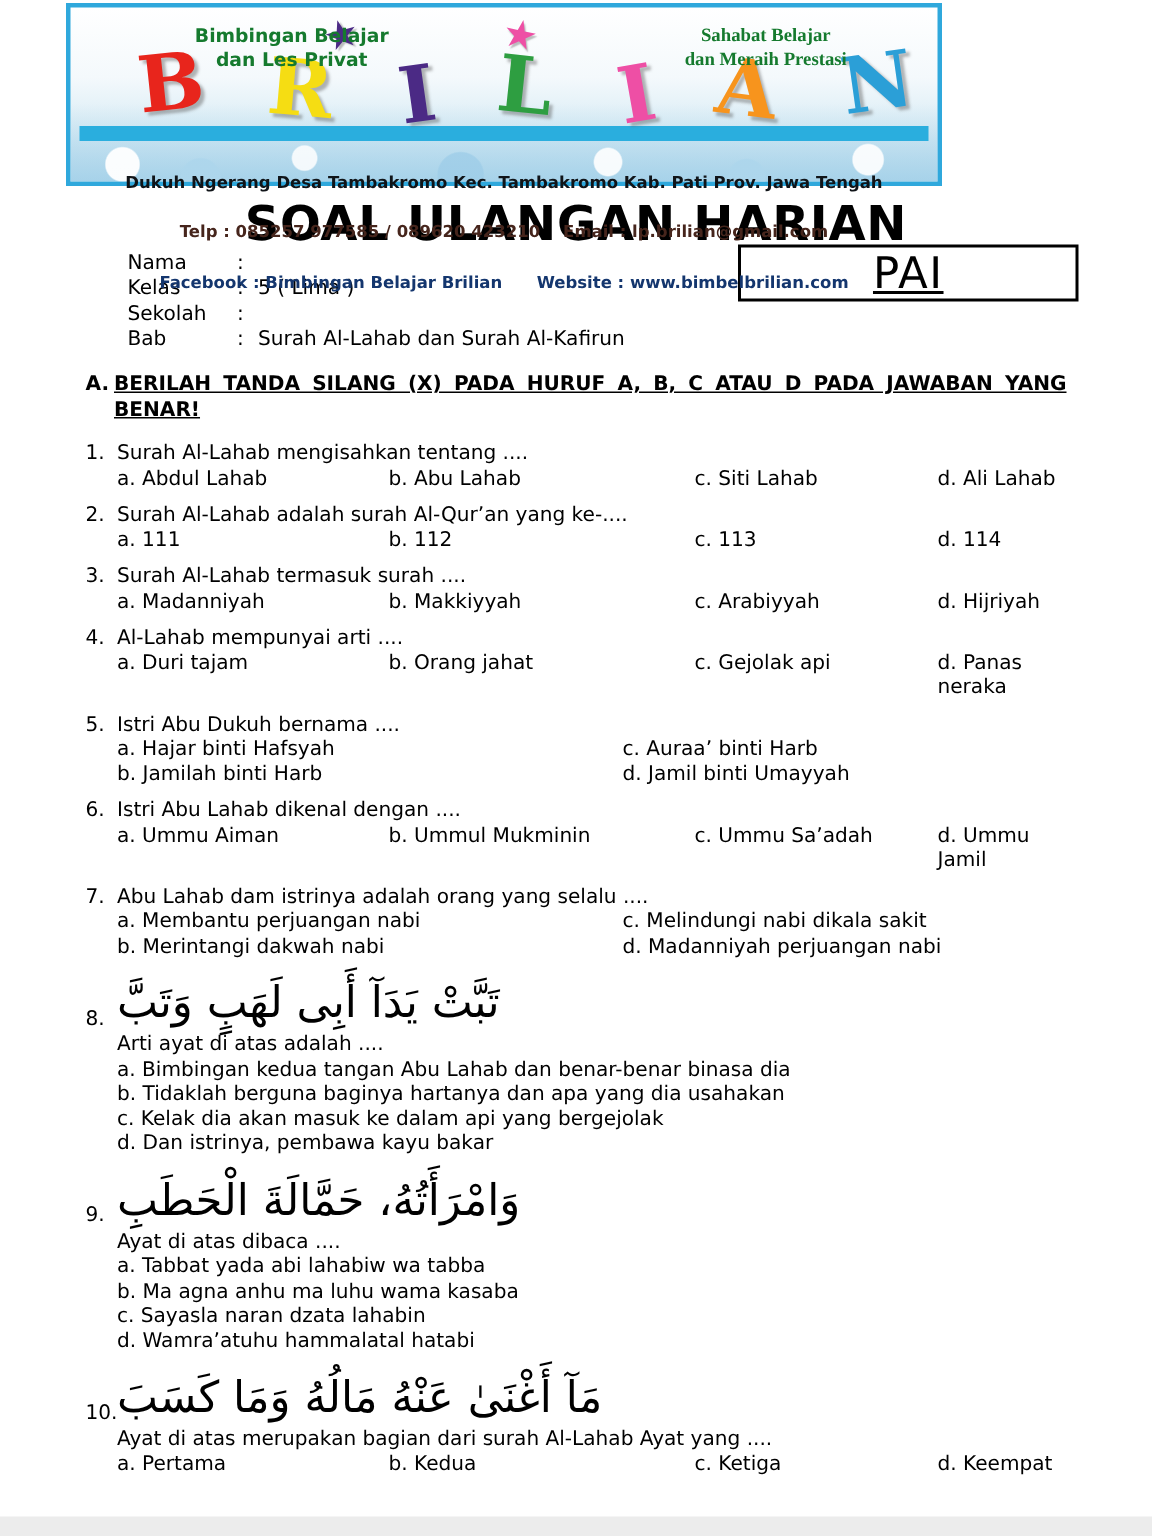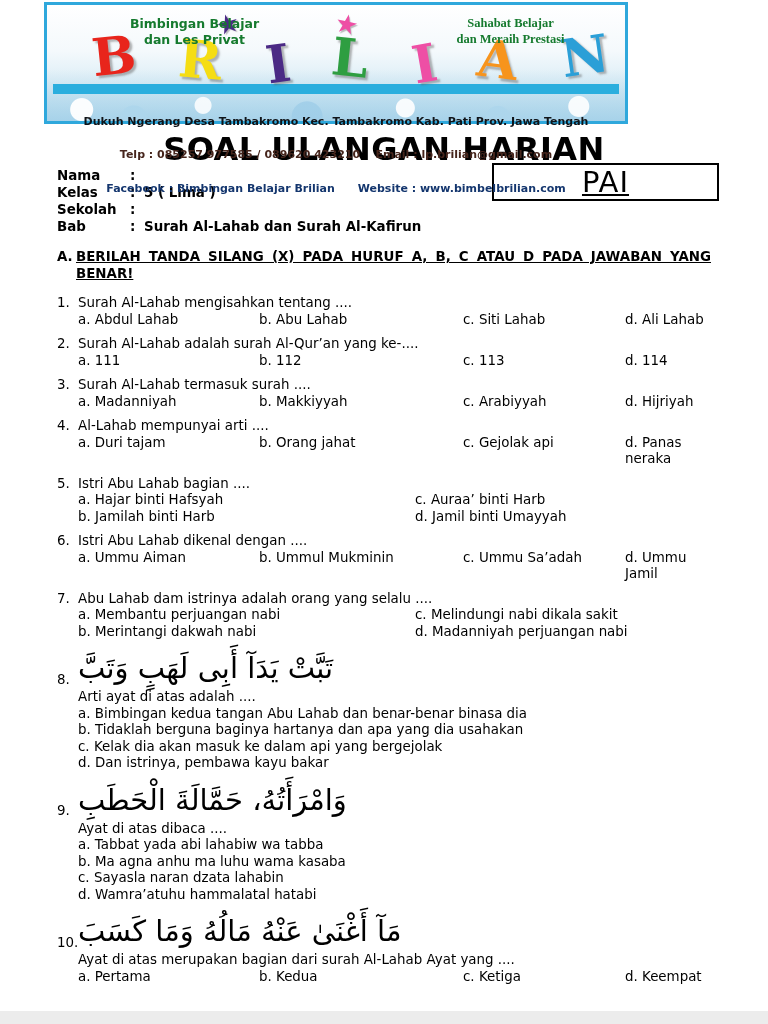--- a/index.html
+++ b/index.html
@@ -44,21 +44,21 @@
                     font-weight: bold; font-size: 11px; line-height: 11.3px; white-space: pre; }
   .addr-1 { color: #101418; }
   .addr-2 { color: #46251c; }
   .addr-3 { color: #14366e; }
 
   
   .content { position: absolute; left: 57px; top: 136px; width: 654px; font-size: 13.4px; line-height: 16.5px; }
   .doc-title { text-align: center; font-size: 32px; line-height: 27px; font-weight: bold; margin-bottom: 5px;
                letter-spacing: .5px; }
   .fields { }
-  .field-row { display: flex; height: 17px; font-weight: bold; }
+  .field-row { display: flex; height: 17px; font-weight: normal; margin-left: 28px; }
   .field-label { width: 73px; flex: none; }
   .field-colon { width: 14px; flex: none; }
   .subject-box { position: absolute; left: 435px; top: 27px; width: 227px; height: 38px;
                  border: 2px solid #000; display: flex; align-items: center; justify-content: center; }
   .subject-box span { font-size: 29px; line-height: 1; letter-spacing: 1px; text-decoration: underline; }
 
   .section-heading { display: flex; margin-top: 13px; font-weight: bold; }
   .sec-prefix { width: 19px; flex: none; }
   .sec-lines { flex: 1; }
   .sec-line1 { text-align: justify; text-align-last: justify; text-decoration: underline; }
@@ -206,21 +206,21 @@
             <div>b. Orang jahat</div>
             <div>c. Gejolak api</div>
             <div>d. Panas neraka</div>
           </div>
   </div>
 
   <div class="question">
 
     <div class="q-line">
       <span class="q-num">5.</span>
-      <span class="q-text">Istri Abu Lahab bagian ....</span>
+      <span class="q-text">Istri Abu Dukuh bernama ....</span>
     </div>
     <div class="options opts-two">
             <div>a. Hajar binti Hafsyah</div>
             <div>c. Auraa’ binti Harb</div>
             <div>b. Jamilah binti Harb</div>
             <div>d. Jamil binti Umayyah</div>
           </div>
   </div>
 
   <div class="question">

